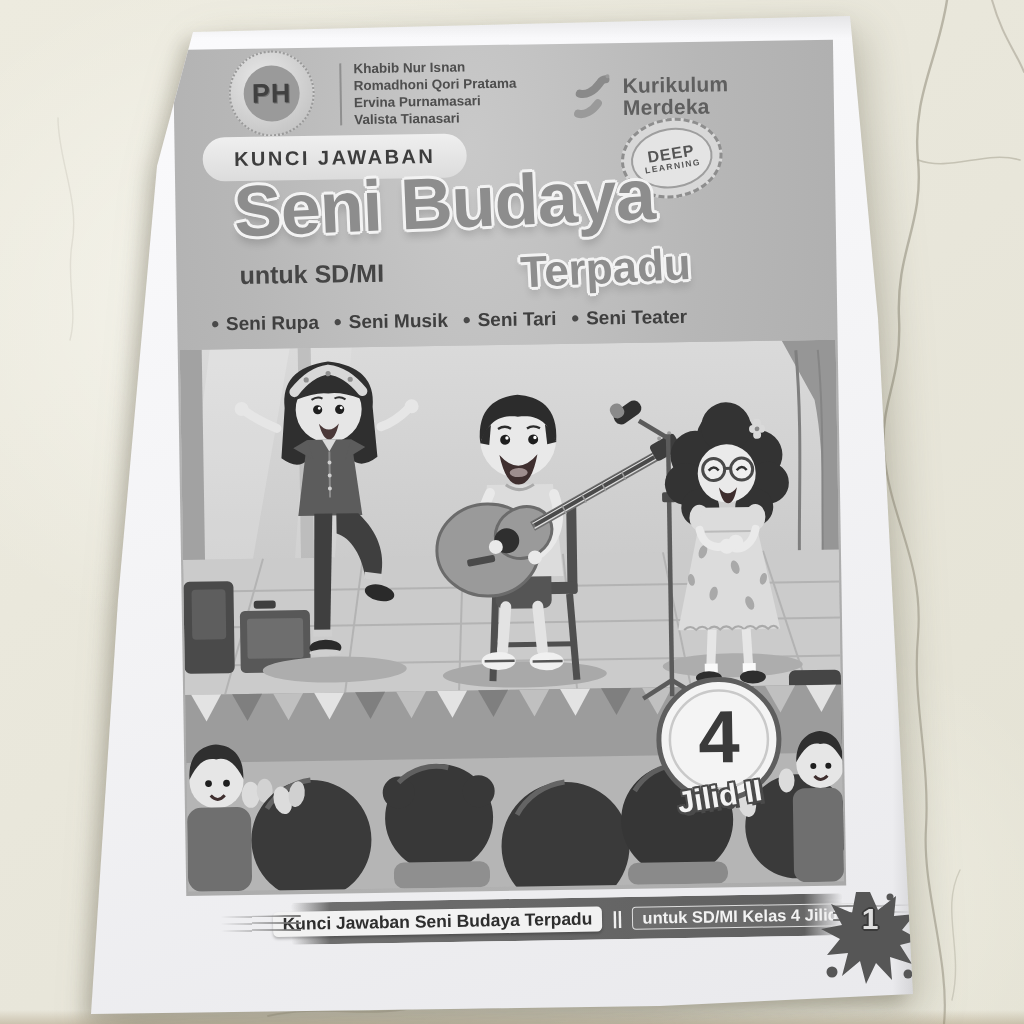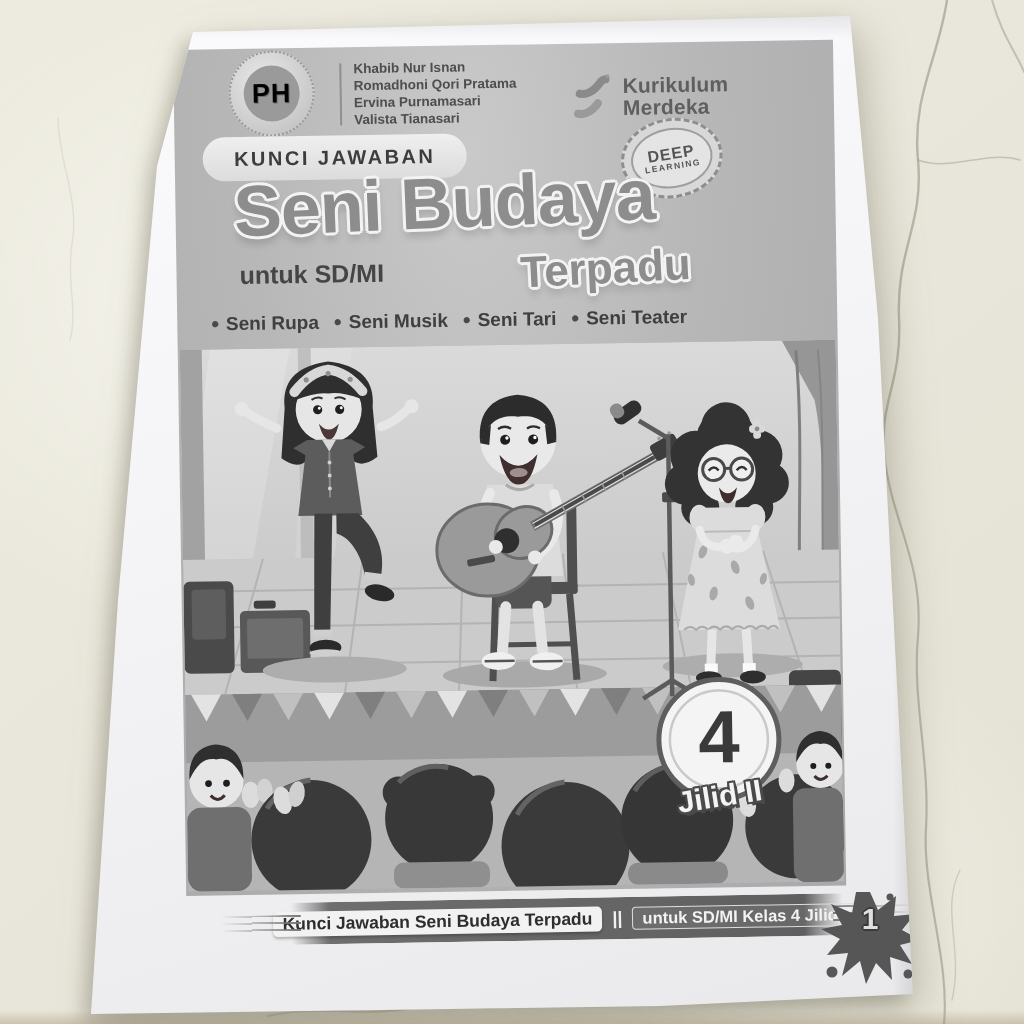--- a/index.html
+++ b/index.html
@@ -27,21 +27,21 @@
   #print{position:absolute;left:88px;top:42px;width:660px;height:846px;
     transform:rotate(-0.9deg);transform-origin:top left;
     background:radial-gradient(ellipse at 45% 12%, #c9c9c9 0%, #b7b7b7 45%, #a9a9a9 100%);
     color:#3a3a3a;}
   
   #ph-logo{left:55px;top:2px;width:82px;height:82px;border-radius:50%;
     background:radial-gradient(circle at 40% 35%, #e9e9e9, #c9c9c9 70%, #bdbdbd);
     border:2px dotted #9a9a9a;display:flex;align-items:center;justify-content:center;}
   #ph-inner{width:56px;height:56px;border-radius:50%;background:#9a9a9a;
     display:flex;align-items:center;justify-content:center;
-    color:#000000;font-weight:900;font-size:27px;letter-spacing:1px;
+    color:#404040;font-weight:900;font-size:27px;letter-spacing:1px;
     text-shadow:1px 1px 0 #6e6e6e;}
   #hdr-divider{left:166px;top:16px;width:2px;height:62px;background:#8f8f8f;}
   #authors{left:180px;top:13px;font-size:13.5px;line-height:17px;color:#4e4e4e;font-weight:600;}
   #kurikulum{left:400px;top:28px;display:flex;align-items:center;gap:9px;color:#5f5f5f;}
   #kurikulum .txt{font-size:21px;line-height:22px;font-weight:700;letter-spacing:.2px;}
   #deep-badge{left:446px;top:76px;width:96px;height:74px;border-radius:50%;
     background:#d8d8d8;border:3px dashed #8e8e8e;transform:rotate(-8deg);
     display:flex;flex-direction:column;align-items:center;justify-content:center;}
   #deep-badge .inner{width:78px;height:56px;border-radius:50%;border:2px solid #9e9e9e;background:#e4e4e4;
     display:flex;flex-direction:column;align-items:center;justify-content:center;}

